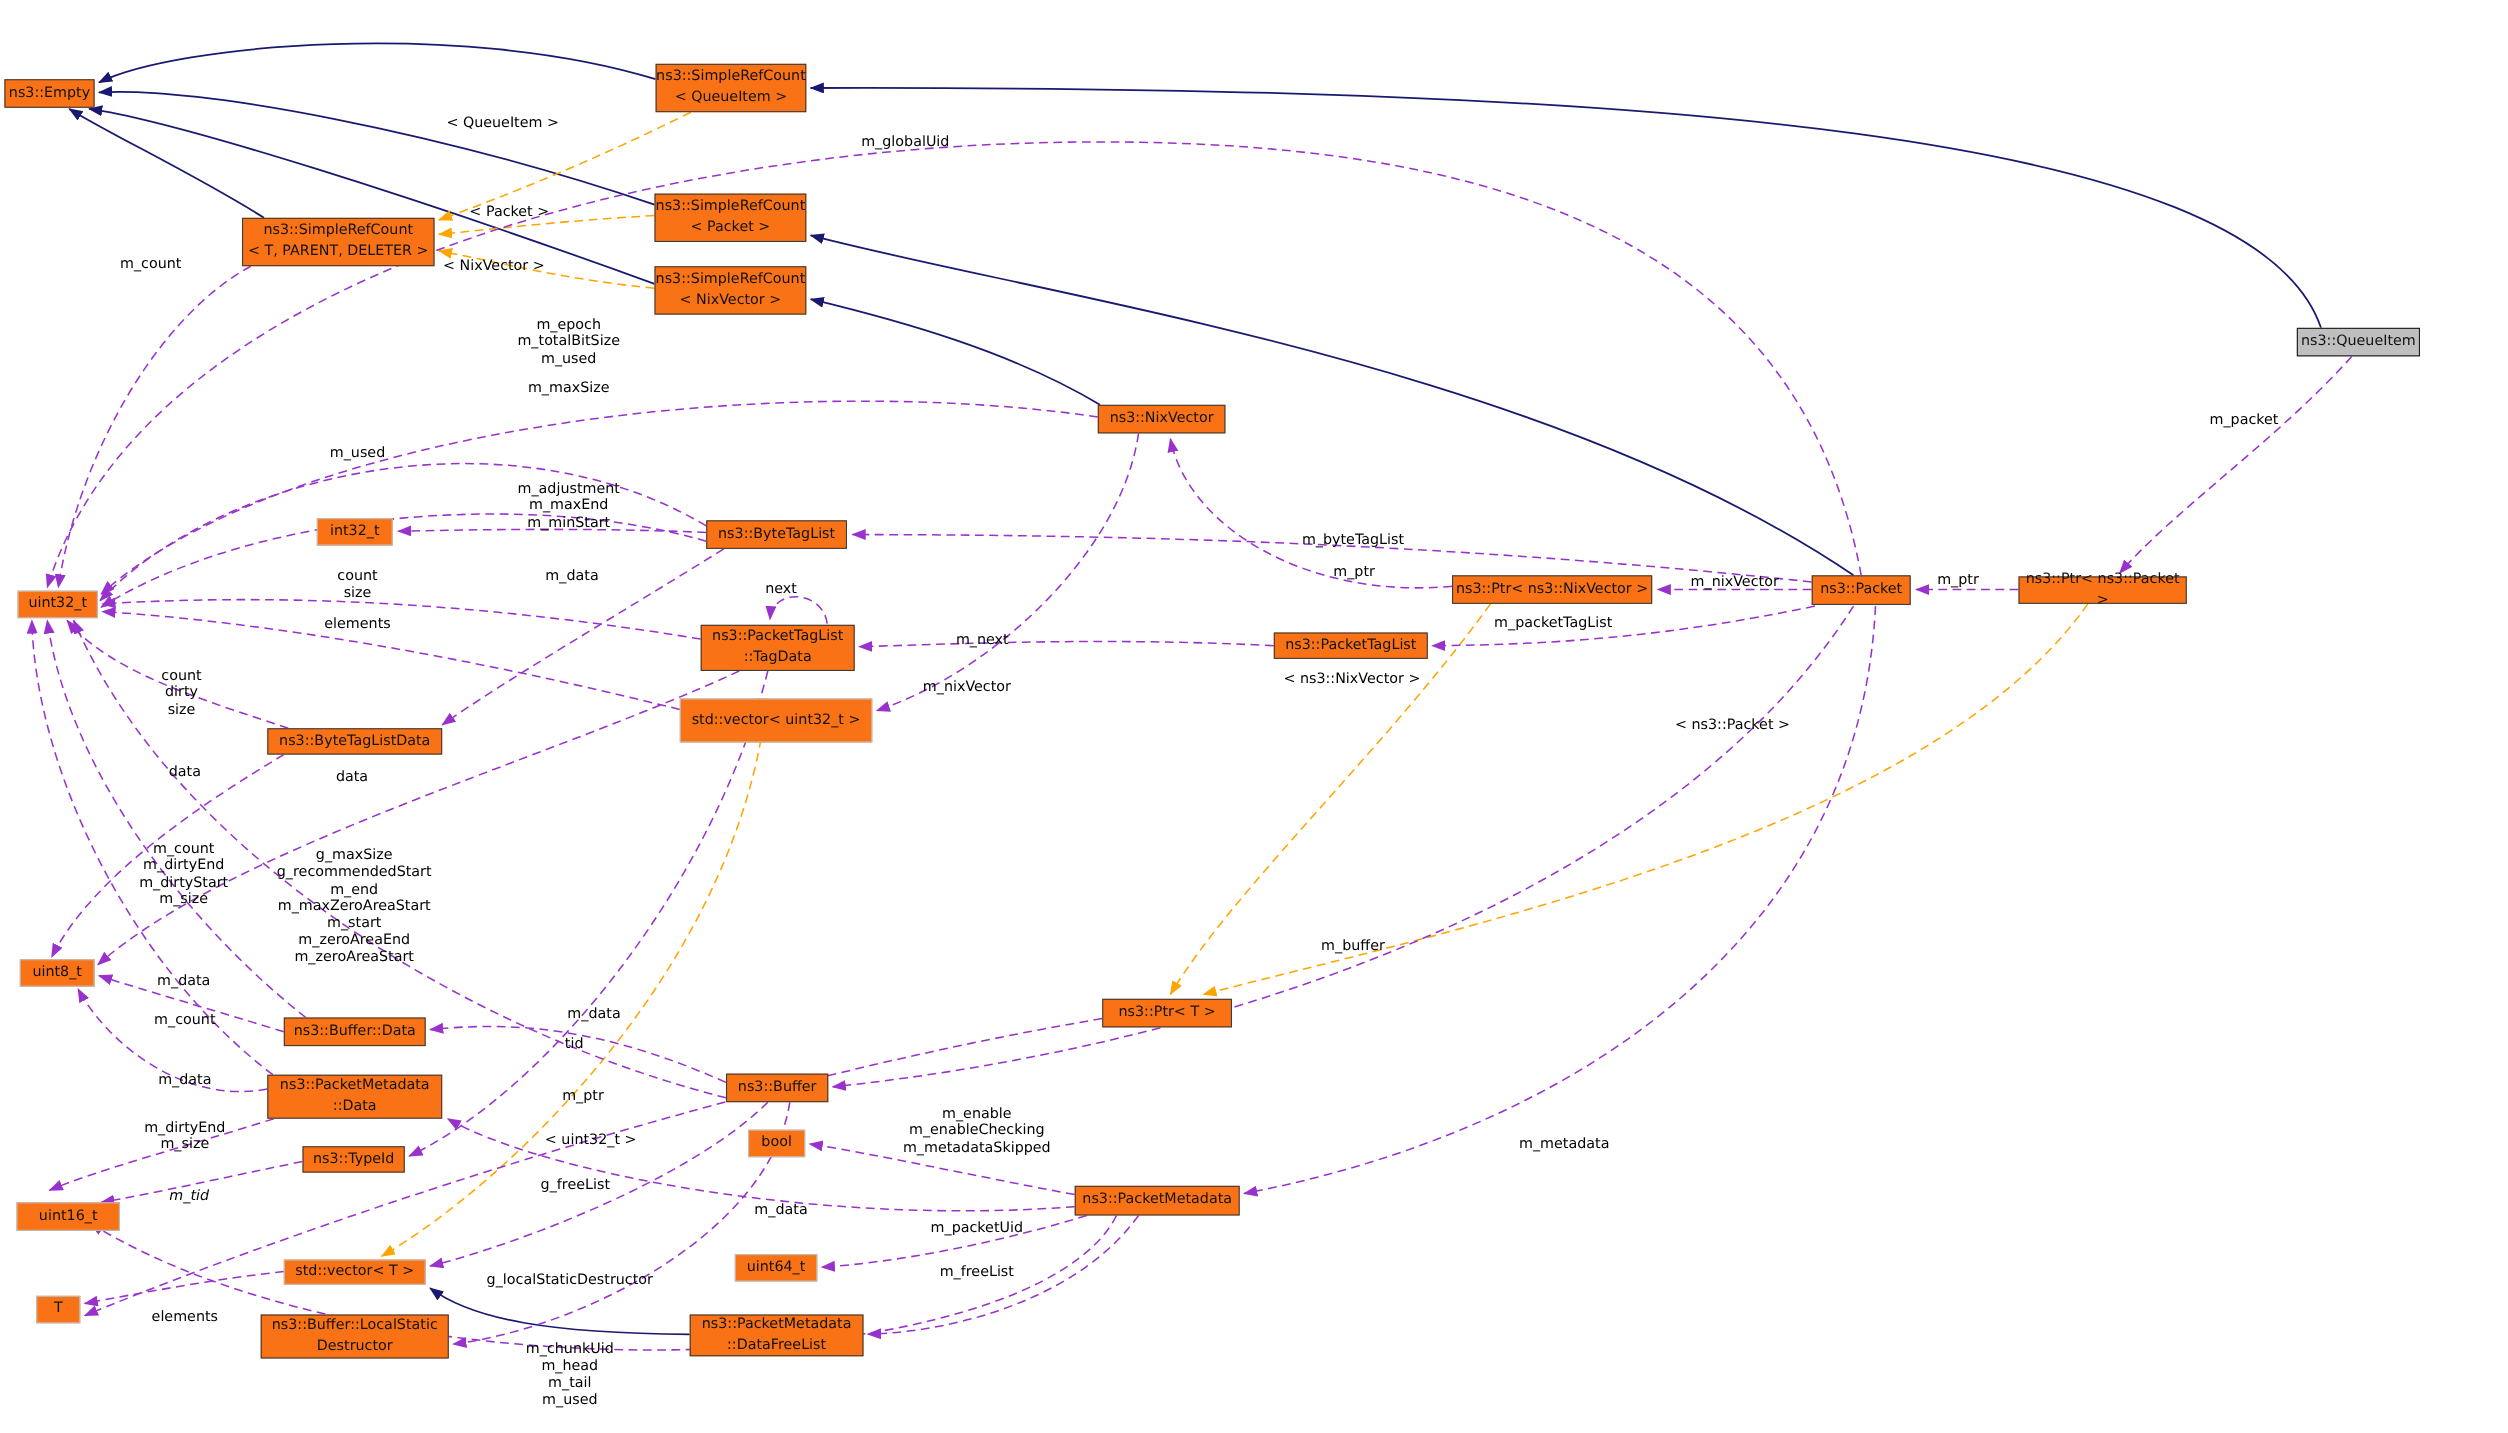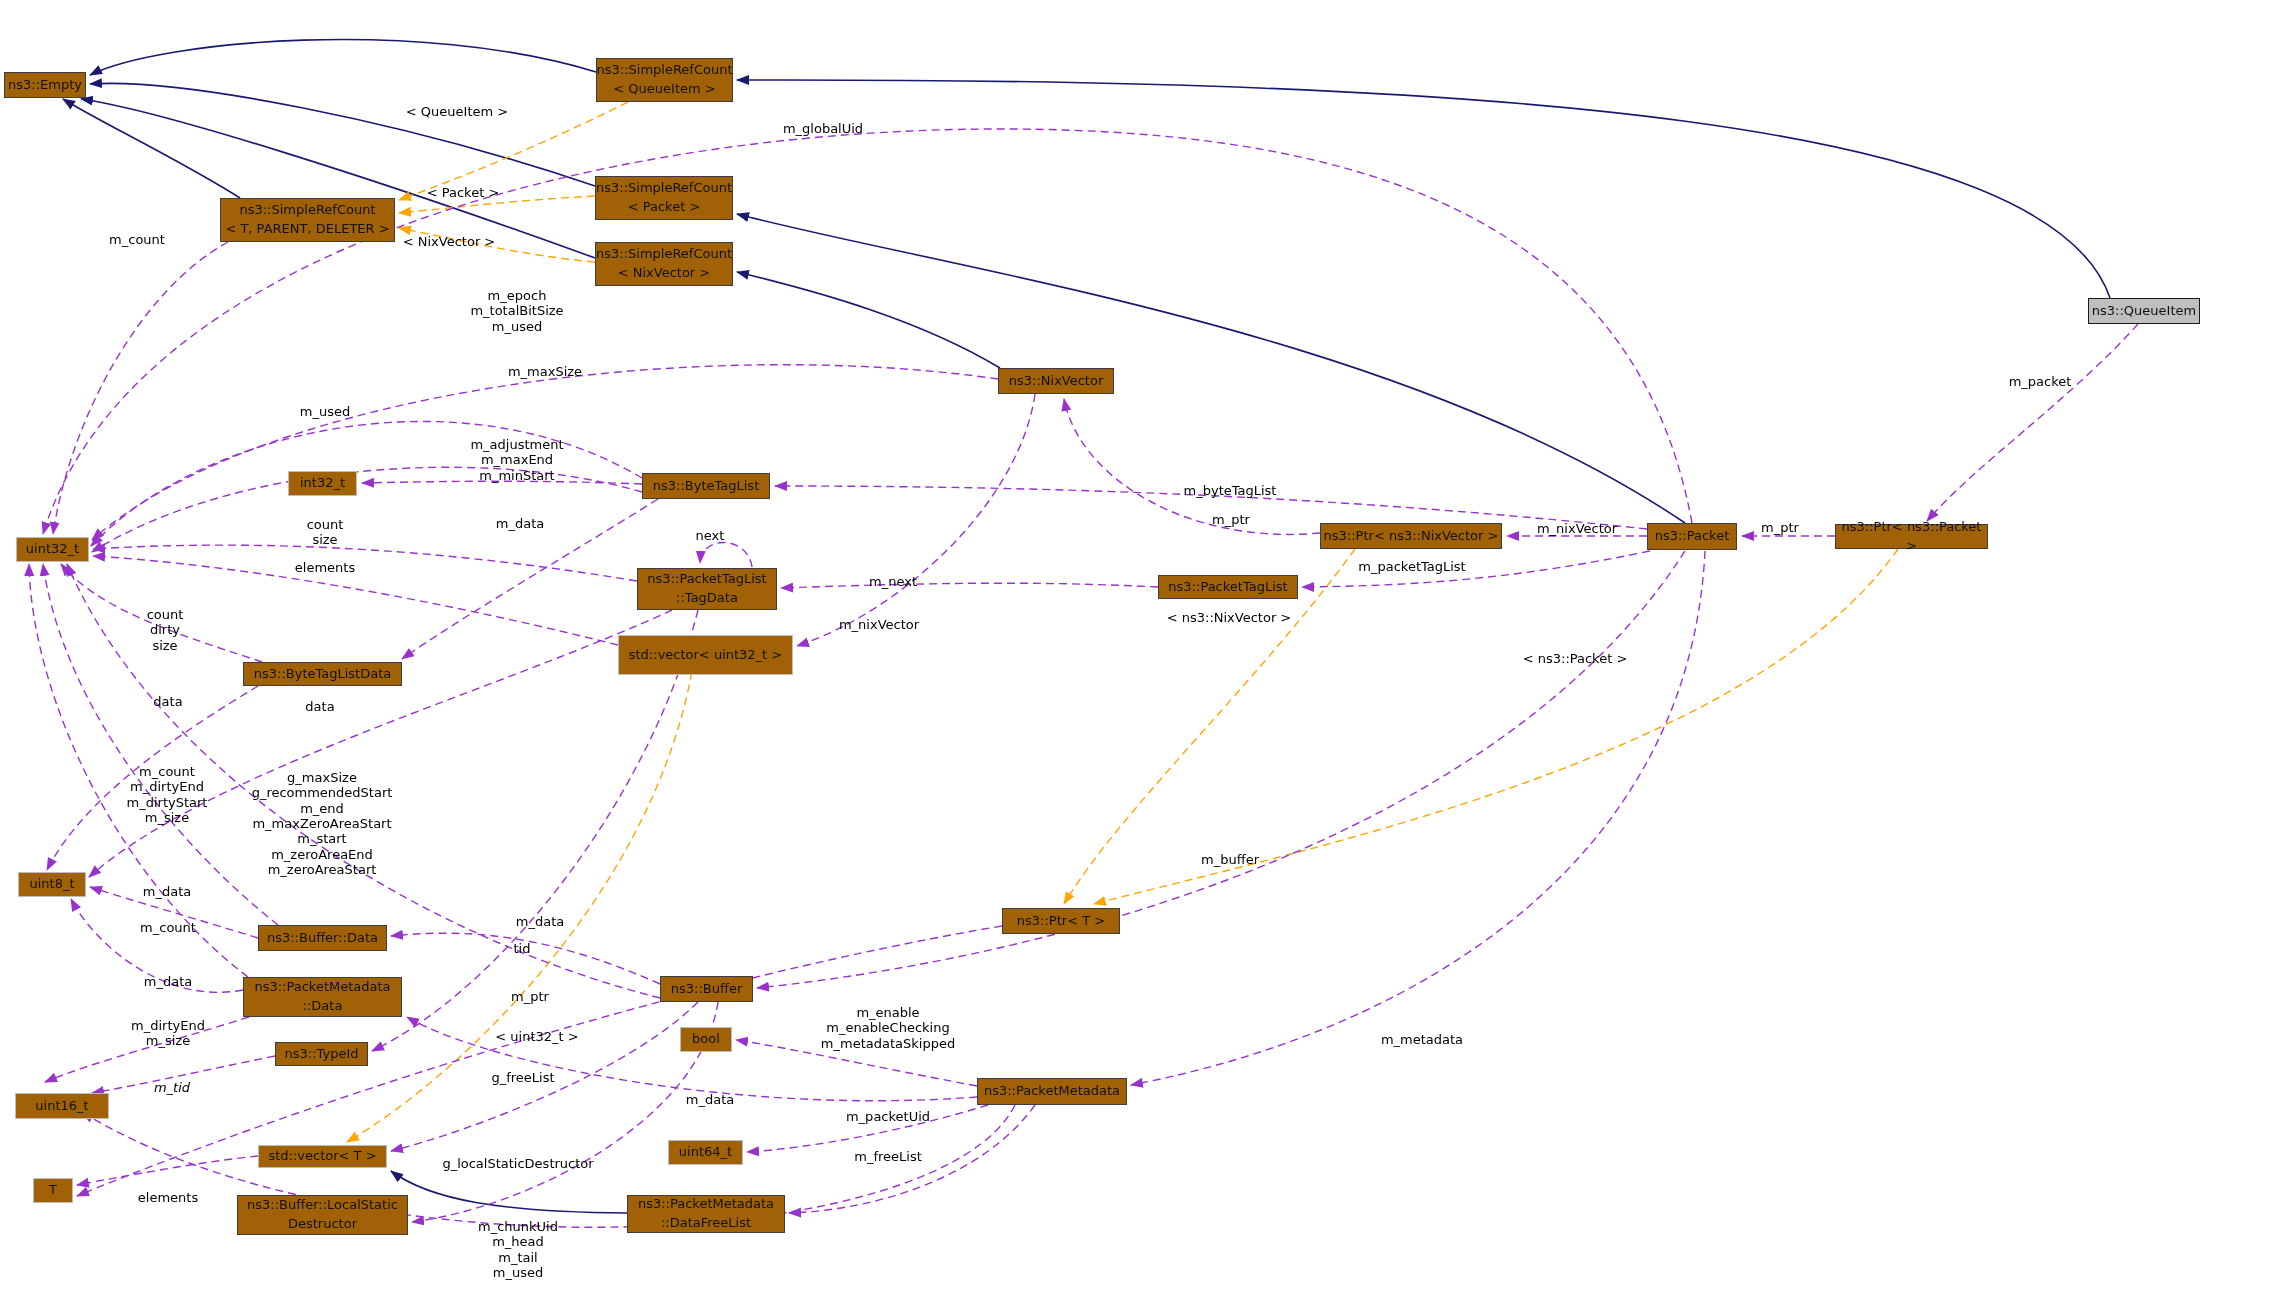--- a/index.html
+++ b/index.html
@@ -3,21 +3,21 @@
 <meta charset="utf-8">
 <style>
   html,body{margin:0;padding:0;background:#ffffff;}
   #diagram{position:relative;width:2280px;height:1303px;background:#ffffff;overflow:hidden;
            font-family:"DejaVu Sans","Liberation Sans",sans-serif;}
   #edges{position:absolute;left:0;top:0;z-index:1;}
   #edges path.inheritance{fill:none;stroke:#191970;stroke-width:1.6;}
   #edges path.usage{fill:none;stroke:#9932CC;stroke-width:1.4;stroke-dasharray:8 5;}
   #edges path.template{fill:none;stroke:#FFA500;stroke-width:1.4;stroke-dasharray:8 5;}
   .node{position:absolute;z-index:2;display:flex;align-items:center;justify-content:center;
-        text-align:center;background:#a16207;color:#111;font-size:13px;line-height:1.45;
+        text-align:center;background:#f97316;color:#111;font-size:13px;line-height:1.45;
         white-space:pre-line;box-sizing:border-box;cursor:pointer;}
   .node.ns3{border:1.6px solid #3d3d3d;}
   .node.external{border:1px solid #bdbdbd;}
   .node.focus{border:1.6px solid #1a1a1a;background:#bfbfbf;}
   .edge-label{position:absolute;z-index:3;transform:translate(-50%,-50%);color:#000;
               font-size:13px;line-height:1.18;text-align:center;white-space:pre-line;pointer-events:none;}
 </style>
 </head>
 <body>
 
@@ -132,21 +132,21 @@
 ::DataFreeList</div>
     <div class="node external" style="left: 33px; top: 1178px; width: 40px; height: 25px;">T</div>
     <div class="edge-label" style="left: 457px; top: 112px;">&lt; QueueItem &gt;</div>
     <div class="edge-label" style="left: 823px; top: 129px;">m_globalUid</div>
     <div class="edge-label" style="left: 463px; top: 193px;">&lt; Packet &gt;</div>
     <div class="edge-label" style="left: 137px; top: 240px;">m_count</div>
     <div class="edge-label" style="left: 449px; top: 242px;">&lt; NixVector &gt;</div>
     <div class="edge-label" style="left: 517px; top: 311px;">m_epoch
 m_totalBitSize
 m_used</div>
-    <div class="edge-label" style="left: 517px; top: 372px; margin-left: 28px;">m_maxSize</div>
+    <div class="edge-label" style="left: 517px; top: 353px;">m_maxSize</div>
     <div class="edge-label" style="left: 325px; top: 412px;">m_used</div>
     <div class="edge-label" style="left: 517px; top: 460px;">m_adjustment
 m_maxEnd
 m_minStart</div>
     <div class="edge-label" style="left: 1230px; top: 491px;">m_byteTagList</div>
     <div class="edge-label" style="left: 1231px; top: 520px;">m_ptr</div>
     <div class="edge-label" style="left: 520px; top: 524px;">m_data</div>
     <div class="edge-label" style="left: 325px; top: 532px;">count
 size</div>
     <div class="edge-label" style="left: 710px; top: 536px;">next</div>

